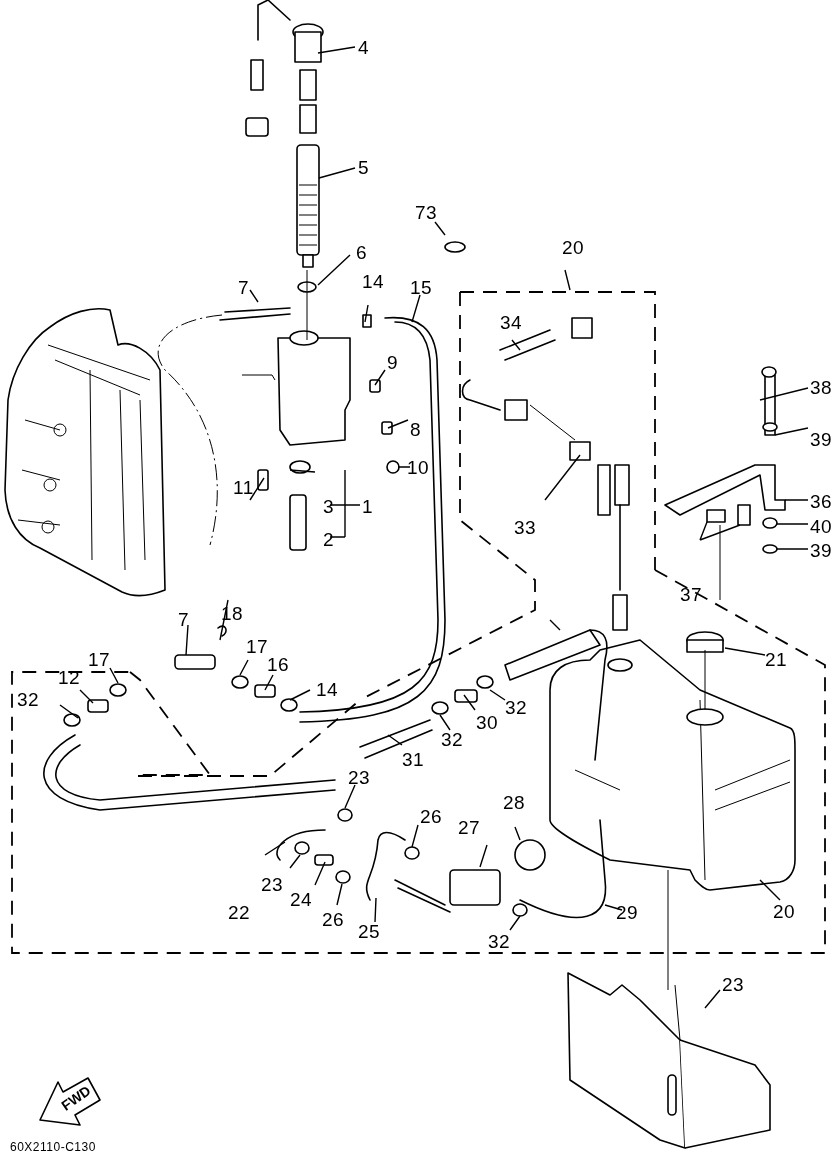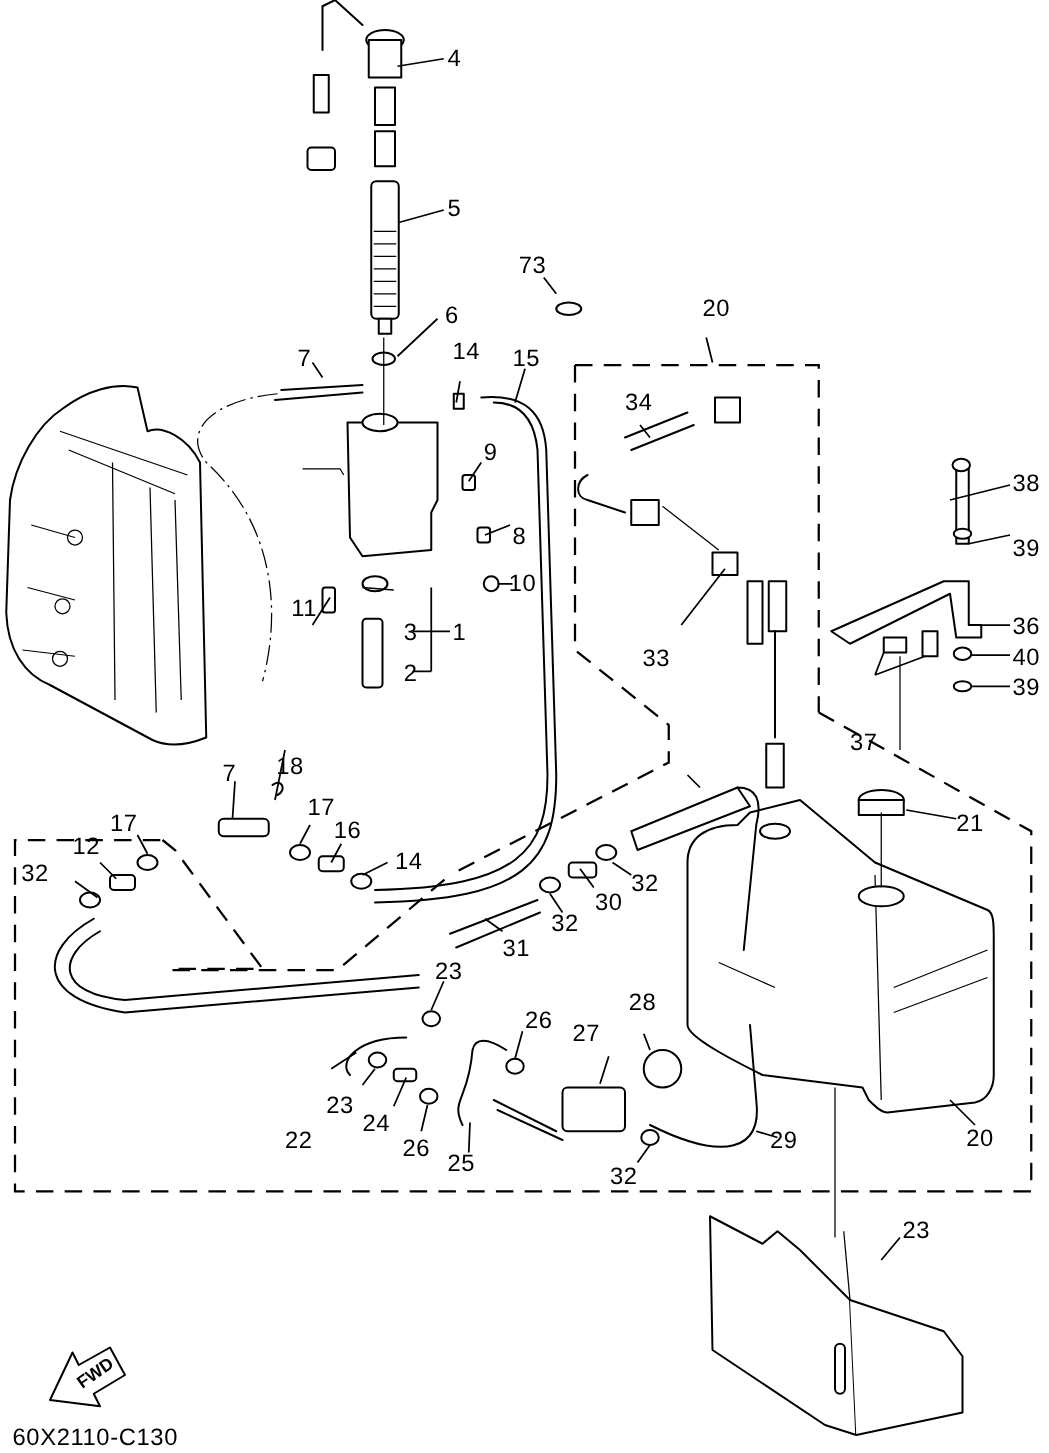--- a/index.html
+++ b/index.html
@@ -5,21 +5,21 @@
   html, body { margin:0; padding:0; background:#ffffff; }
   body { width:839px; height:1162px; position:relative; overflow:hidden; font-family:"Liberation Sans", sans-serif; }
   #diagram { position:absolute; left:0; top:0; width:839px; height:1162px; }
   .ln { fill:none; stroke:#000; stroke-width:1.6; stroke-linecap:round; stroke-linejoin:round; }
   .thin { fill:none; stroke:#000; stroke-width:1; }
   .dash { fill:none; stroke:#000; stroke-width:1.8; stroke-dasharray:14 9; }
   .dashdot { fill:none; stroke:#000; stroke-width:1; stroke-dasharray:16 4 2 4; }
   .part { fill:#fff; stroke:#000; stroke-width:1.6; stroke-linejoin:round; }
   .lead { fill:none; stroke:#000; stroke-width:1.4; }
   .callout { position:absolute; font-size:19px; color:#000; line-height:1; font-family:"Liberation Sans", sans-serif; letter-spacing:0.5px; }
-  .code { position:absolute; left:10px; top:1140px; font-size:19px; font-family:"Liberation Sans", sans-serif; letter-spacing:0.5px; }
+  .code { position:absolute; left:10px; top:1140px; font-size:12px; font-family:"Liberation Sans", sans-serif; letter-spacing:0.5px; }
   .fwd { position:absolute; left:60px; top:1090px; font-size:14px; font-weight:bold; transform:rotate(-35deg); font-family:"Liberation Sans", sans-serif; }
 </style>
 </head>
 <body>
 
 <svg id="diagram" viewBox="0 0 839 1162">
 
   <g>
     <polyline class="dash" points="460,292 655,292 655,570"></polyline>
     <polyline class="dash" points="460,292 460,520 535,580 535,610 360,700"></polyline>

